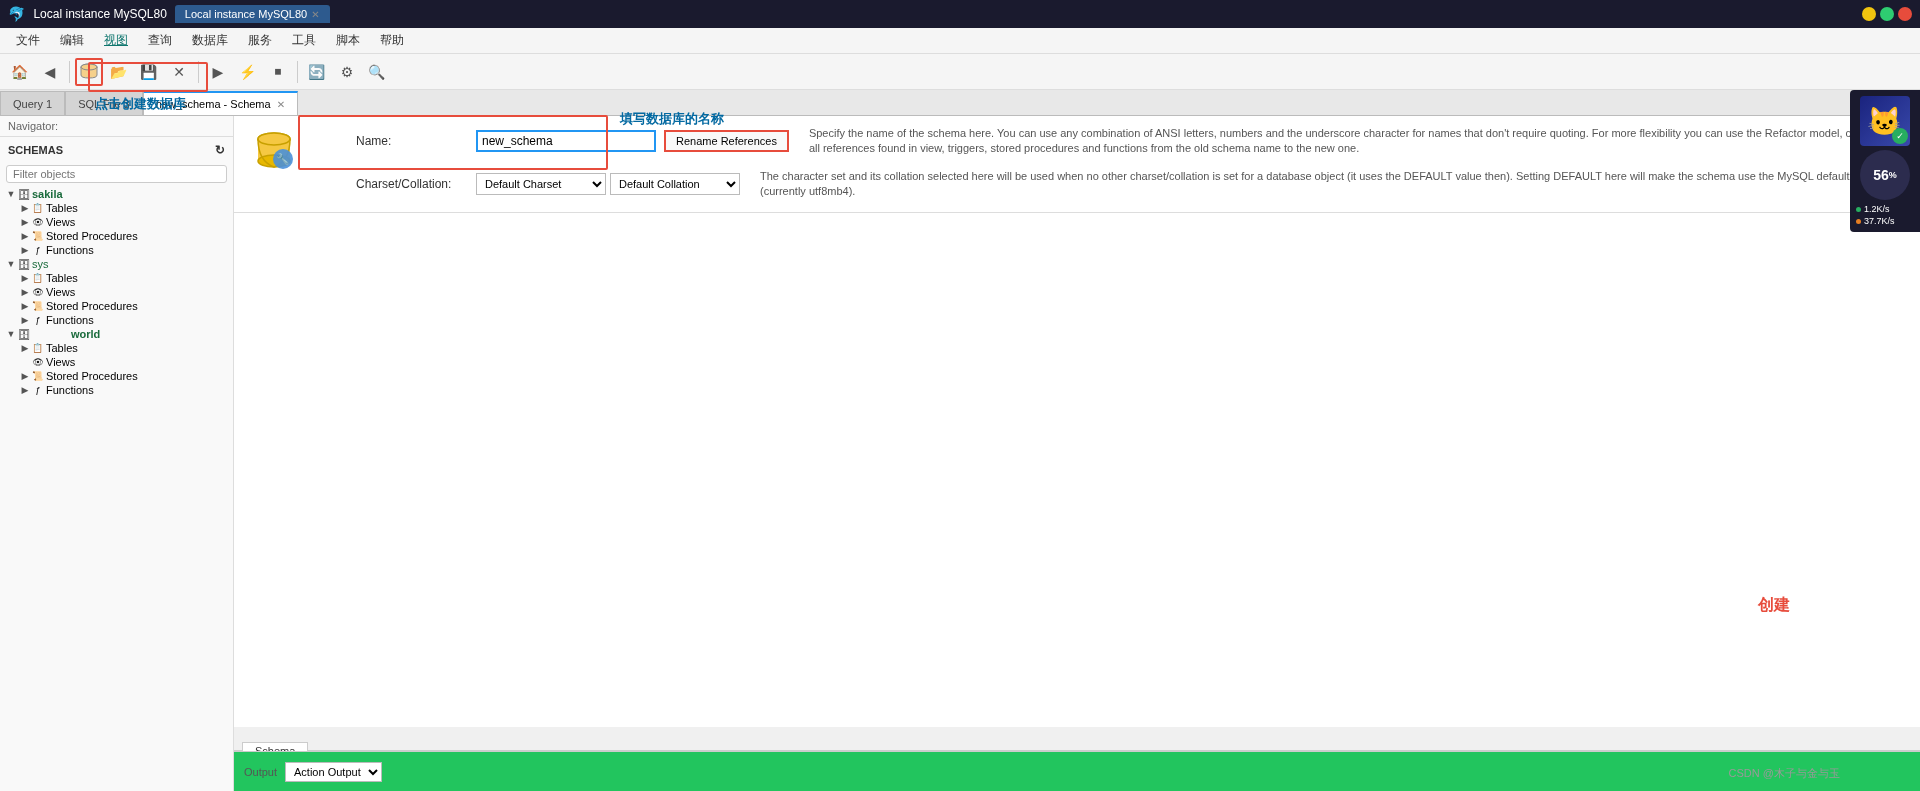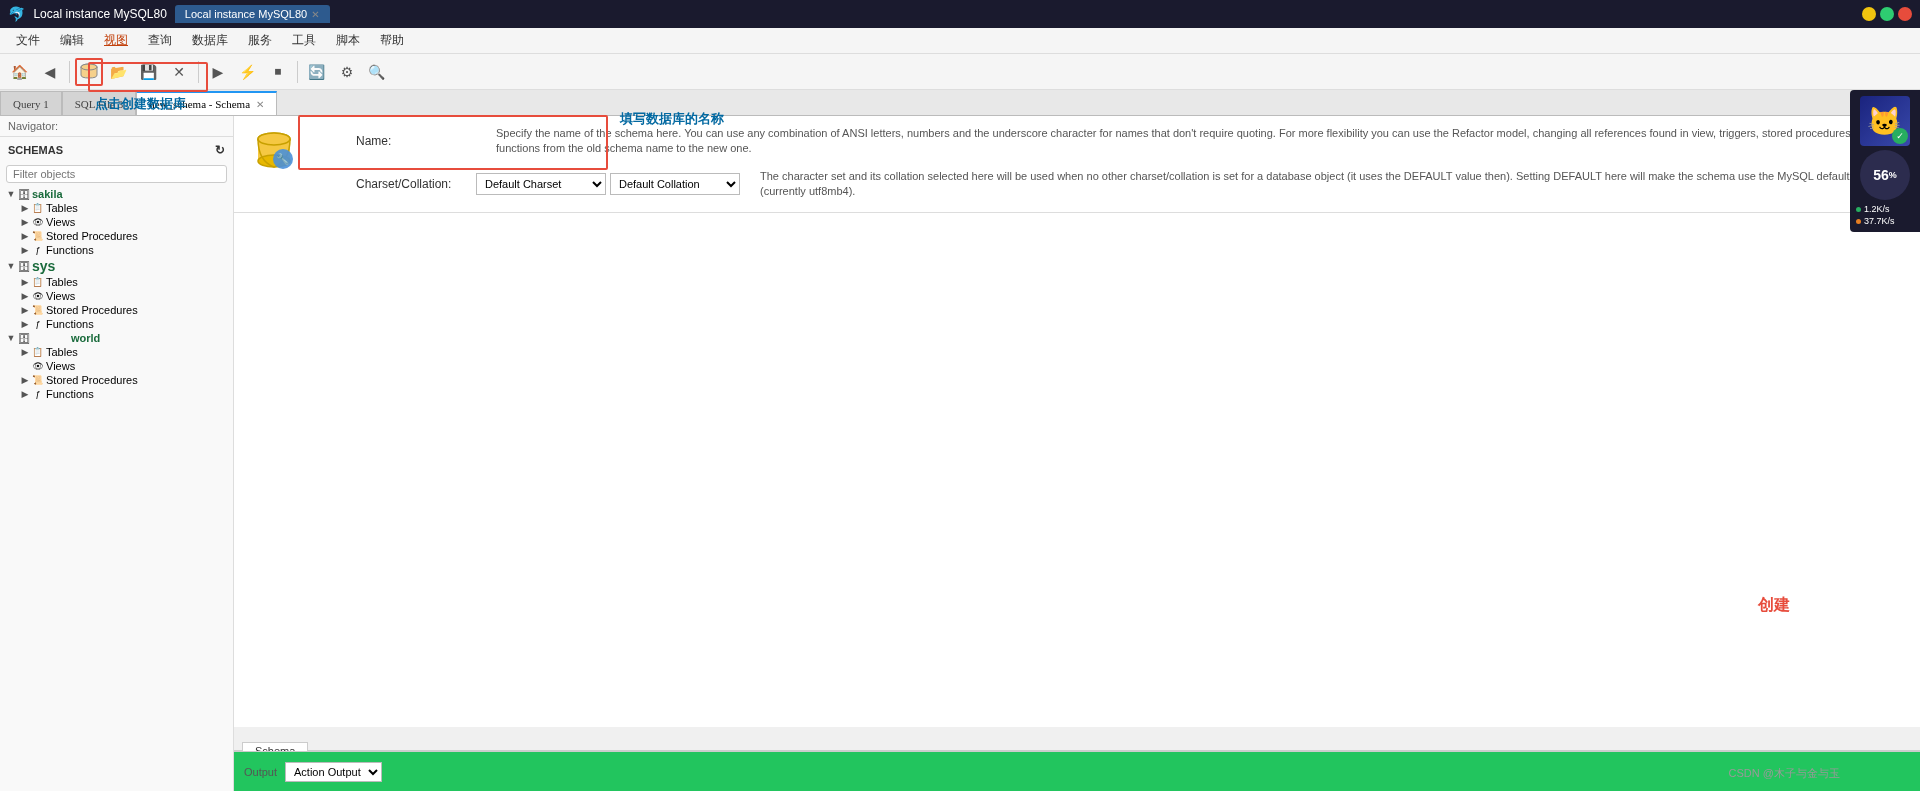--- a/index.html
+++ b/index.html
@@ -88,21 +88,20 @@
       padding: 0 12px;
       border: 1px solid #bbb;
       border-bottom: none;
       background: #d4d4d4;
       cursor: pointer;
       font-size: 11px;
       display: flex;
       align-items: center;
       gap: 6px;
       color: #444;
-      font-family: Liberation Serif, serif;
     }
     .tab.active {
       background: white;
       border-top: 2px solid #2196F3;
       color: #000;
       font-weight: 500;
     }
     .tab-close { font-size: 10px; color: #888; cursor: pointer; }
 
     
@@ -435,21 +434,21 @@
     <div class="title-bar-controls">
       <div class="title-ctrl min"></div>
       <div class="title-ctrl max"></div>
       <div class="title-ctrl close"></div>
     </div>
   </div>
 
   <div class="menu-bar">
     <div class="menu-item">文件</div>
     <div class="menu-item">编辑</div>
-    <div class="menu-item" style="color: #c2410c; text-decoration: underline;">视图</div>
+    <div class="menu-item" style="color: #0f766e; text-decoration: underline;">视图</div>
     <div class="menu-item">查询</div>
     <div class="menu-item">数据库</div>
     <div class="menu-item">服务</div>
     <div class="menu-item">工具</div>
     <div class="menu-item">脚本</div>
     <div class="menu-item">帮助</div>
   </div>
 
   <div class="toolbar" style="position: relative;">
     <button class="toolbar-btn" title="Home">🏠</button>
@@ -534,21 +533,21 @@
           <span class="indent" style="width:20px;"></span>
           <span class="expand-arrow">▶</span>
           <span class="tree-icon" style="font-size:9px;">ƒ</span>
           <span style="font-size:11px;">Functions</span>
         </div>
 
         <div class="tree-node-row">
           <span class="indent" style="width:6px;"></span>
           <span class="expand-arrow">▼</span>
           <span class="tree-icon">🗄</span>
-          <span style="color:#1a6b3c; font-weight:700; font-size:14px;">sys</span>
+          <span style="color:#1a6b3c; font-weight:400; font-size:11px;">sys</span>
         </div>
         <div class="tree-node-row">
           <span class="indent" style="width:20px;"></span>
           <span class="expand-arrow">▶</span>
           <span class="tree-icon" style="font-size:9px;">📋</span>
           <span style="font-size:11px;">Tables</span>
         </div>
         <div class="tree-node-row">
           <span class="indent" style="width:20px;"></span>
           <span class="expand-arrow">▶</span>
@@ -616,20 +615,24 @@
 
             <circle cx="30" cy="30" r="10" fill="#4a90d9" opacity="0.9"></circle>
             <text x="30" y="34" text-anchor="middle" font-size="11" fill="white">🔧</text>
           </svg>
         </div>
 
         <div style="flex:1;">
 
           <div class="form-row">
             <span class="form-label">Name:</span>
+            <div class="form-input-group">
+              <input class="name-input" type="text" value="new_schema" style="">
+              <button class="rename-btn">Rename References</button>
+            </div>
             <div class="description-box">Specify the name of the schema here. You can use any combination of ANSI letters, numbers and the underscore character for names that don't require quoting. For more flexibility you can use the Refactor model, changing all references found in view, triggers, stored procedures and functions from the old schema name to the new one.</div>
           </div>
 
           <div class="form-row">
             <span class="form-label">Charset/Collation:</span>
             <div style="display:flex; gap:4px;">
               <select class="charset-select">
                 <option>Default Charset</option>
               </select>
               <select class="charset-select">

